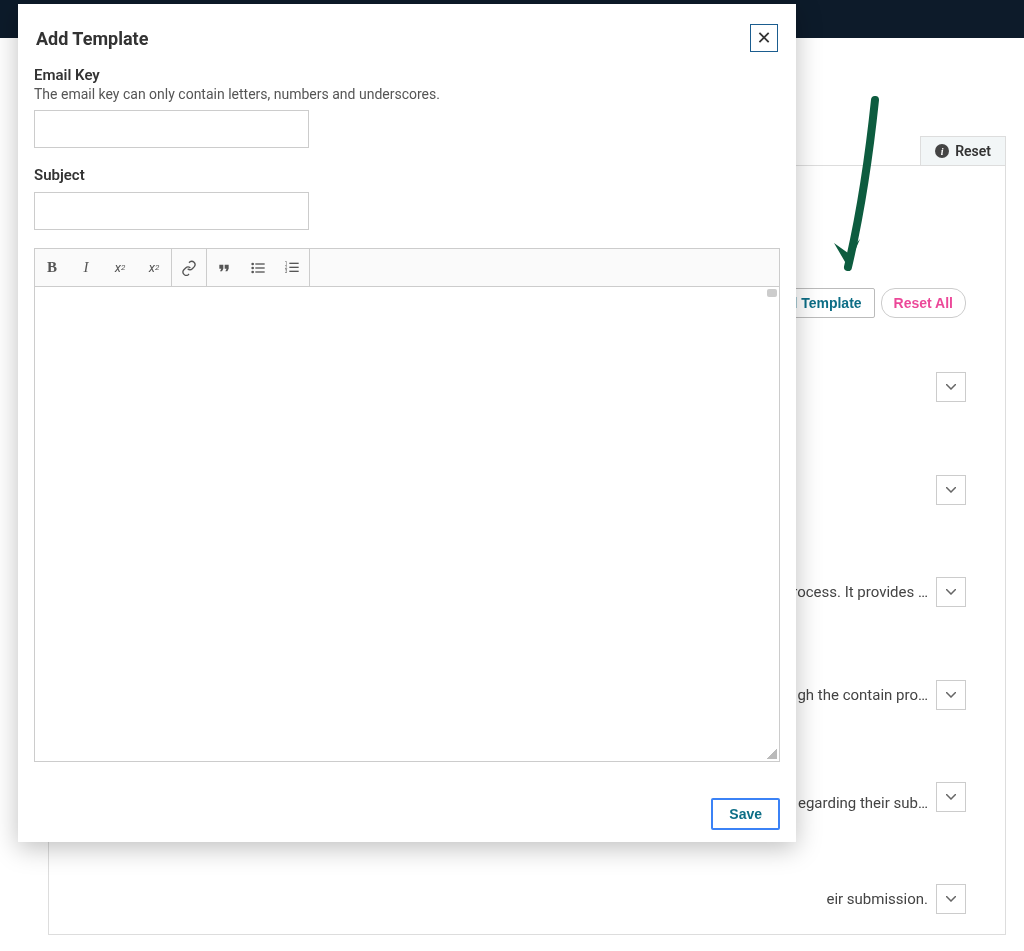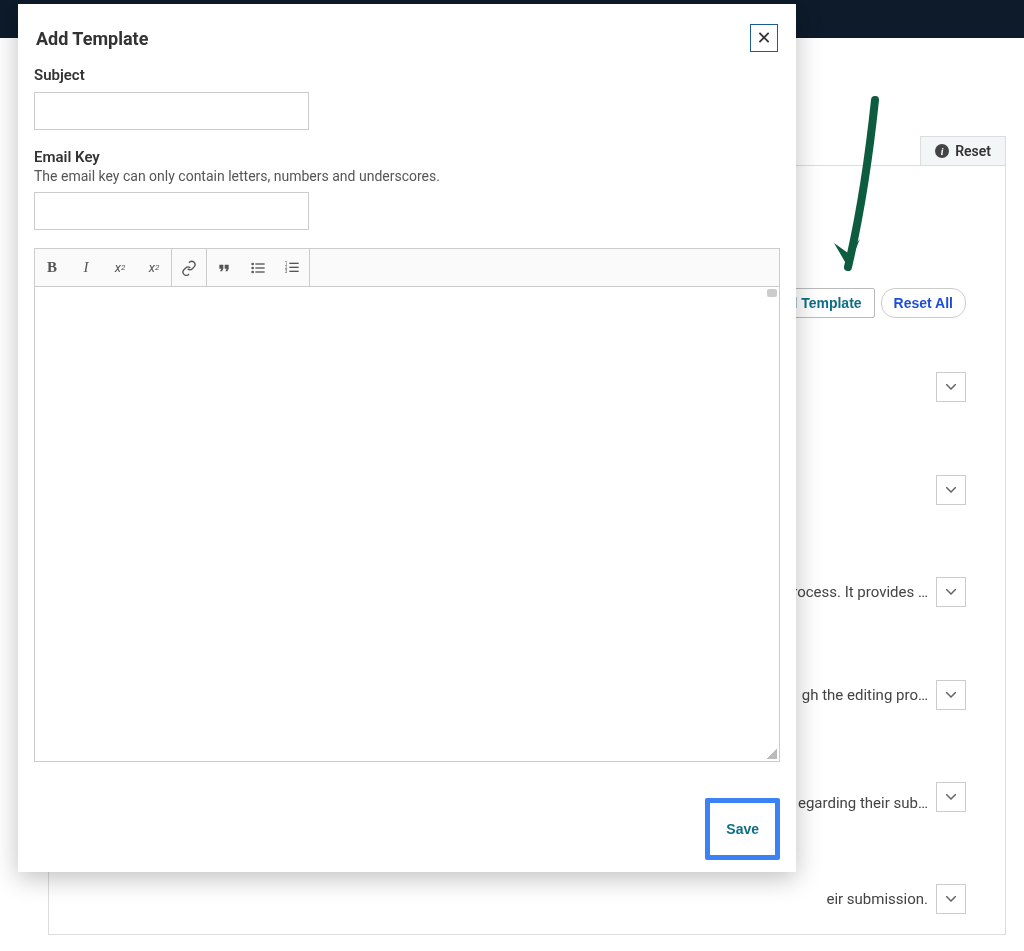--- a/index.html
+++ b/index.html
@@ -58,21 +58,21 @@
   }
   .btn {
     border: 1px solid #ccc;
     padding: 6px 12px;
     font-size: 14px;
     font-weight: 600;
     background: #fff;
     border-radius: 2px;
   }
   .btn-add { color: #0d6e86; border-color: #bbb; }
-  .btn-reset { color: #1d4ed8; border-radius: 14px; }
+  .btn-reset { color: #ec4899; border-radius: 14px; }
   .row-panel {
     position: absolute;
     right: 58px;
     display: flex;
     align-items: center;
     gap: 8px;
     font-size: 15px;
     color: #444;
   }
   .row-panel .text { white-space: nowrap; }
@@ -169,22 +169,22 @@
     position:absolute; right:2px; bottom:2px; width:10px; height:10px;
     background:
       linear-gradient(135deg, transparent 50%, #bbb 50%);
   }
   .modal-footer {
     display: flex;
     justify-content: flex-end;
     padding-top: 36px;
   }
   .save-btn {
-    border: 5px solid #3b82f6;
-    padding: 18px 16px;
+    border: 2px solid #3b82f6;
+    padding: 6px 16px;
     font-size: 14px;
     font-weight: 600;
     color: #0d6e86;
     background: #fff;
     border-radius: 2px;
     cursor:pointer;
   }
   .arrow {
     position: absolute;
     top: 95px;
@@ -227,21 +227,21 @@
 </div>
 <div class="row-panel" style="top:577px;">
   <span class="text">rocess. It provides …</span>
   <button class="expand-btn">
     <svg viewBox="0 0 10 6" width="10" height="6">
         <path d="M0 0 L5 5 L10 0" fill="none" stroke="#666" stroke-width="1.5"></path>
       </svg>
   </button>
 </div>
 <div class="row-panel" style="top:680px;">
-  <span class="text">gh the editing pro…</span>
+  <span class="text">gh the contain pro…</span>
   <button class="expand-btn">
     <svg viewBox="0 0 10 6" width="10" height="6">
         <path d="M0 0 L5 5 L10 0" fill="none" stroke="#666" stroke-width="1.5"></path>
       </svg>
   </button>
 </div>
 <div class="row-panel" style="top:782px;align-items:flex-end;">
   <span class="text">egarding their sub…</span>
   <button class="expand-btn">
     <svg viewBox="0 0 10 6" width="10" height="6">
@@ -266,27 +266,27 @@
 <div class="overlay">
   <div class="modal">
     <div class="modal-header">
       <div class="modal-title">Add Template</div>
       <button class="close-btn">
         <span>✕</span>
       </button>
     </div>
 
     <div class="form-group">
-      <label class="lbl">Subject</label>
-      <input class="txt-input" value="" style="">
-    </div>
-
-    <div class="form-group">
       <label class="lbl">Email Key</label>
       <div class="hint">The email key can only contain letters, numbers and underscores.</div>
+      <input class="txt-input" value="" style="">
+    </div>
+
+    <div class="form-group">
+      <label class="lbl">Subject</label>
       <input class="txt-input" value="" style="">
     </div>
 
     <div class="form-group" style="margin-bottom:0;">
 
       <div class="toolbar">
         <div class="tool-group">
           <div class="tool-btn" style="font-weight:900;font-family:serif;">B</div>
           <div class="tool-btn" style="font-style:italic;font-family:serif;">I</div>
           <div class="tool-btn" style="font-style:italic;font-size:13px;">x<sup style="font-size:8px;">2</sup></div>

